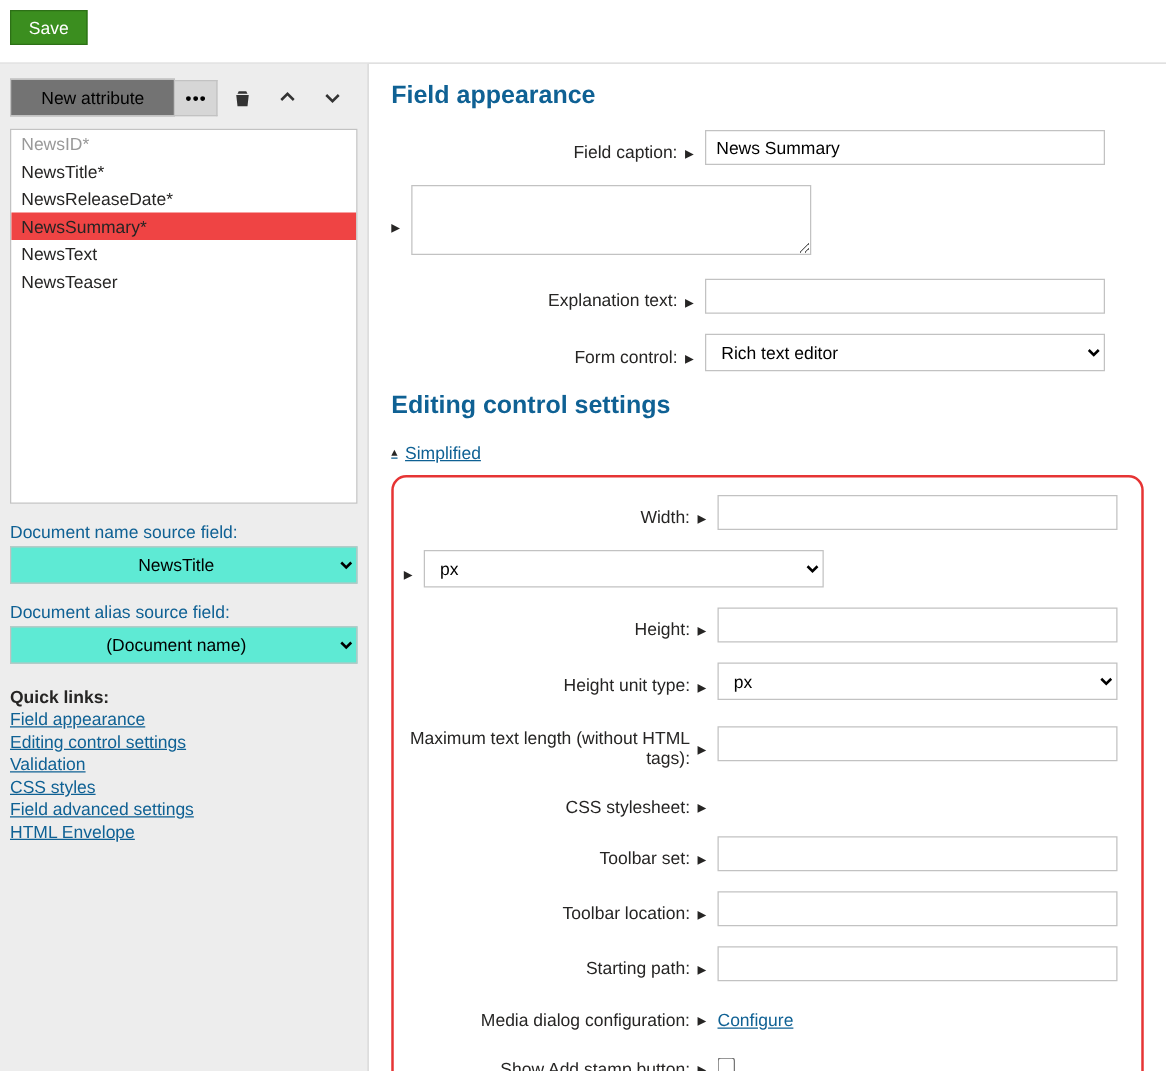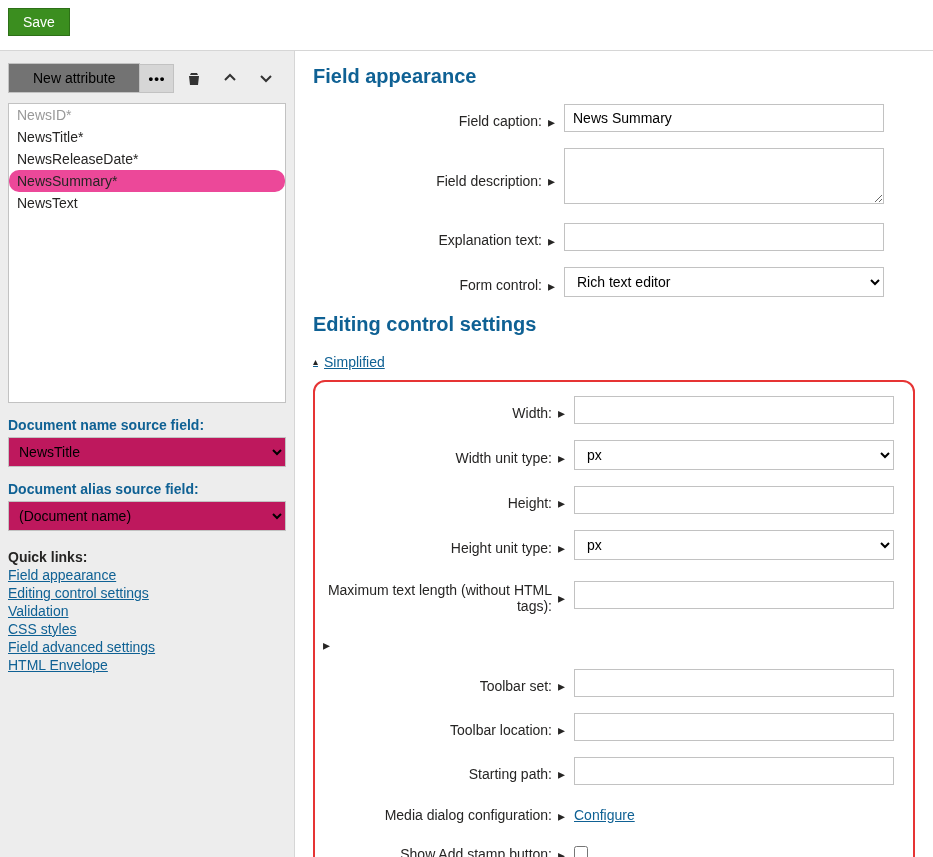--- a/index.html
+++ b/index.html
@@ -10,23 +10,23 @@
 .layout { display: flex; }
 .sidebar { width: 295px; background: #ededed; padding: 12px 8px; border-right: 1px solid #d6d6d6; }
 .toolbar { display: flex; align-items: center; gap: 0; margin-bottom: 10px; }
 .new-attr-btn { background: #737373; border: 1px solid #c2c2c2; padding: 6px 24px; font-size: 14px; cursor: pointer; text-align: right; }
 .more-btn { background: #d6d6d6; border: 1px solid #c2c2c2; border-left: none; padding: 6px 8px; cursor: pointer; font-weight: bold; letter-spacing: 1px; }
 .icon-btn { background: transparent; border: none; padding: 6px 8px; cursor: pointer; margin-left: 4px; display: inline-flex; align-items: center; justify-content: center; }
 .icon-btn svg { width: 16px; height: 16px; }
 .field-list { background: #fff; border: 1px solid #c2c2c2; height: 300px; overflow-y: auto; }
 .field-item { padding: 3px 8px; cursor: pointer; font-size: 14px; }
 .field-item.disabled { color: #999; }
-.field-item.selected { background: #ec4899; border-radius: 10px; }
-.side-label { color: #0f6194; font-size: 14px; margin-top: 14px; margin-bottom: 4px; display: block; font-weight: bold; }
-.side-select { width: 100%; padding: 5px 6px; border: 1px solid #c2c2c2; background: #be185d; font-size: 14px; }
+.field-item.selected { background: #ef4444; }
+.side-label { color: #0f6194; font-size: 14px; margin-top: 14px; margin-bottom: 4px; display: block; }
+.side-select { width: 100%; padding: 5px 6px; border: 1px solid #c2c2c2; background: #5eead4; font-size: 14px; text-align: center; }
 .quick-links-title { font-weight: bold; margin-top: 18px; margin-bottom: 0; }
 .quick-links a { display: block; color: #0f6194; text-decoration: underline; margin: 2px 0; font-size: 14px; }
 .main { flex: 1; padding: 14px 18px 18px 18px; }
 .section-title { color: #0f6194; font-size: 20px; font-weight: 600; margin-bottom: 16px; }
 .form-row { display: flex; align-items: center; margin-bottom: 16px; }
 .form-label { width: 235px; text-align: right; color: #262524; padding-right: 6px; padding-top: 6px; font-size: 14px; }
 .arrow { width: 12px; color: #262524; padding-top: 7px; text-align: left; }
 .form-input-wrap { flex: 1; max-width: 320px; margin-left: 4px; }
 .form-input { width: 100%; padding: 5px 8px; border: 1px solid #c2c2c2; font-size: 14px; }
 .form-textarea { width: 100%; height: 56px; padding: 5px 8px; border: 1px solid #c2c2c2; font-size: 14px; resize: both; }
@@ -67,20 +67,21 @@
           </svg>
       </button>
     </div>
 
     <div class="field-list" id="field-list">
         <div class="field-item disabled">NewsID*</div>
         <div class="field-item">NewsTitle*</div>
         <div class="field-item">NewsReleaseDate*</div>
         <div class="field-item selected">NewsSummary*</div>
         <div class="field-item">NewsText</div>
+        <div class="field-item">NewsTeaser</div>
       </div>
 
     <label class="side-label">Document name source field:</label>
     <select class="side-select">
       <option>NewsTitle</option>
     </select>
 
     <label class="side-label">Document alias source field:</label>
     <select class="side-select">
       <option>(Document name)</option>
@@ -100,21 +101,20 @@
   <div class="main">
     <h2 class="section-title">Field appearance</h2>
 
     <div class="form-row">
       <div class="form-label">Field caption:</div>
       <div class="arrow">▸</div>
       <div class="form-input-wrap"><input class="form-input" value="News Summary" style=""></div>
     </div>
 
     <div class="form-row">
-      <div class="form-label">Field description:</div>
       <div class="arrow">▸</div>
       <div class="form-input-wrap"><textarea class="form-textarea" style=""></textarea></div>
     </div>
 
     <div class="form-row">
       <div class="form-label">Explanation text:</div>
       <div class="arrow">▸</div>
       <div class="form-input-wrap"><input class="form-input" style=""></div>
     </div>
 
@@ -134,21 +134,20 @@
 
     <div class="highlight-box">
 
       <div class="form-row">
         <div class="form-label">Width:</div>
         <div class="arrow">▸</div>
         <div class="form-input-wrap"><input class="form-input" style=""></div>
       </div>
 
       <div class="form-row">
-        <div class="form-label">Width unit type:</div>
         <div class="arrow">▸</div>
         <div class="form-input-wrap"><select class="form-select"><option>px</option></select></div>
       </div>
 
       <div class="form-row">
         <div class="form-label">Height:</div>
         <div class="arrow">▸</div>
         <div class="form-input-wrap"><input class="form-input" style=""></div>
       </div>
 
@@ -158,20 +157,21 @@
         <div class="form-input-wrap"><select class="form-select"><option>px</option></select></div>
       </div>
 
       <div class="form-row">
         <div class="form-label">Maximum text length (without HTML tags):</div>
         <div class="arrow">▸</div>
         <div class="form-input-wrap"><input class="form-input" style=""></div>
       </div>
 
       <div class="form-row">
+        <div class="form-label">CSS stylesheet:</div>
         <div class="arrow">▸</div>
       </div>
 
       <div class="form-row">
         <div class="form-label">Toolbar set:</div>
         <div class="arrow">▸</div>
         <div class="form-input-wrap"><input class="form-input" style=""></div>
       </div>
 
       <div class="form-row">

